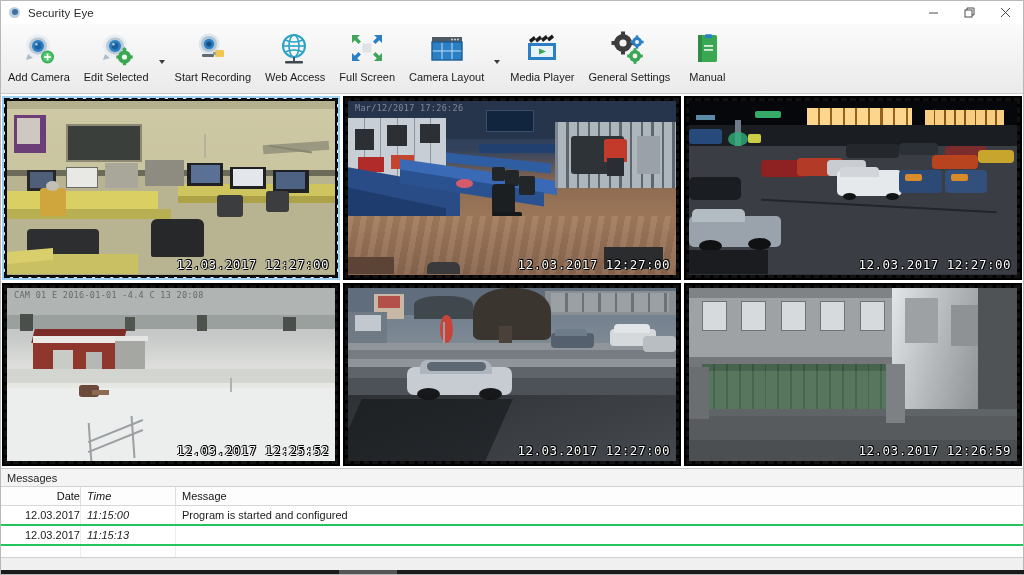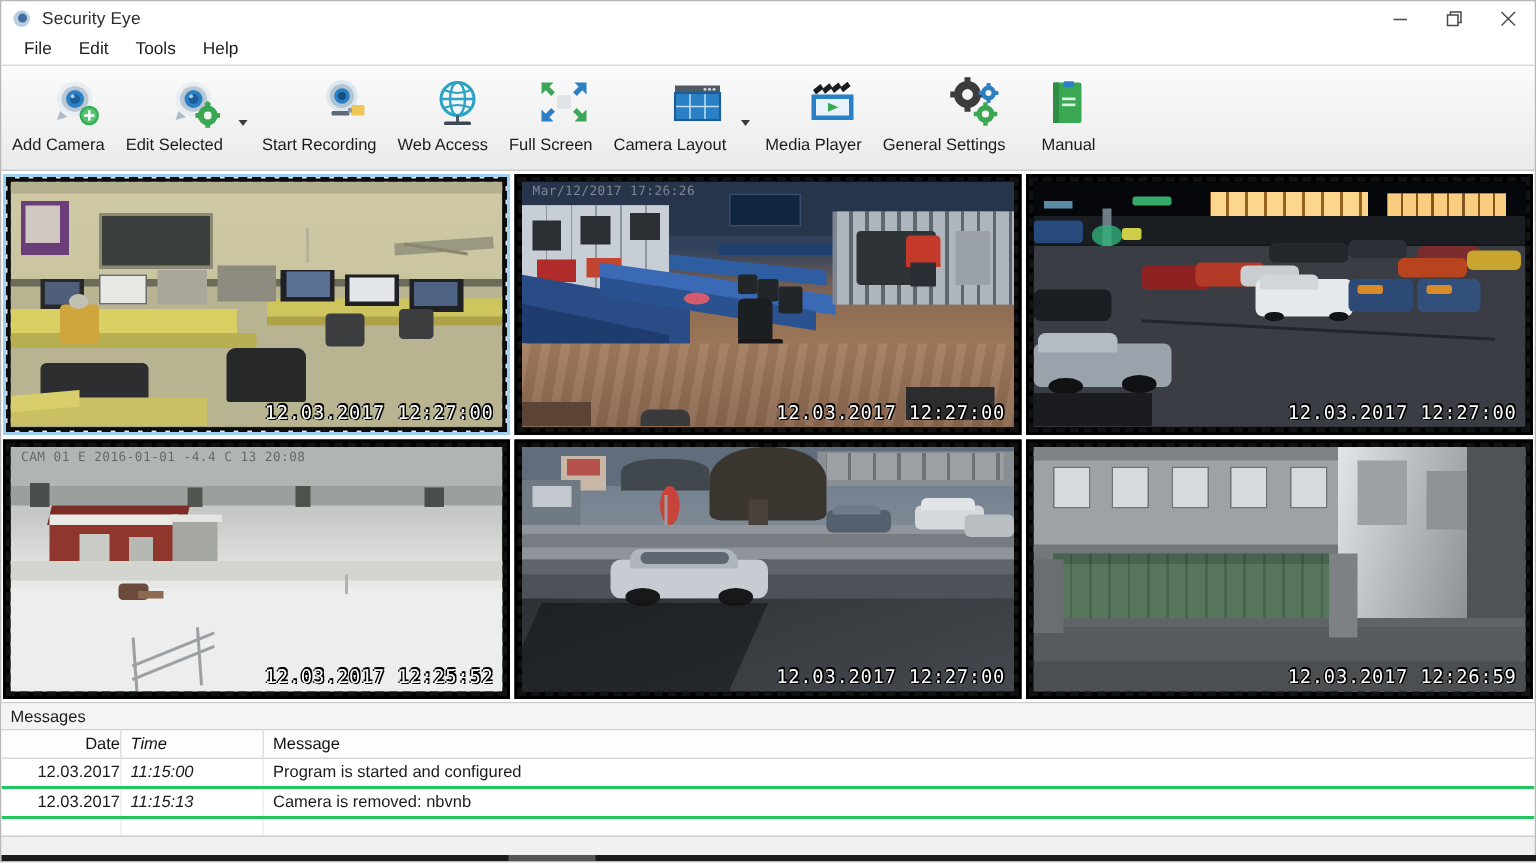--- a/index.html
+++ b/index.html
@@ -86,21 +86,21 @@
     align-items: flex-start;
     padding-top: 2px;
     box-sizing: border-box;
     position: relative;
   }
   .tb-btn {
     height: 66px;
     min-width: 60px;
     display: flex;
     flex-direction: column;
-    align-items: flex-end;
+    align-items: center;
     justify-content: flex-start;
     padding: 4px 6px 0 6px;
     box-sizing: border-box;
     cursor: default;
     border: 1px solid transparent;
     border-radius: 3px;
   }
   .tb-ico {
     width: 38px; height: 38px;
     position: relative;
@@ -300,26 +300,20 @@
       </div>
       <div class="winbtn">
         <svg width="11" height="11" viewBox="0 0 11 11">
           <line x1="1" y1="1" x2="10" y2="10" stroke="#4a4a4a" stroke-width="1"></line>
           <line x1="10" y1="1" x2="1" y2="10" stroke="#4a4a4a" stroke-width="1"></line>
         </svg>
       </div>
     </div>
   </div>
 
-  <div class="menubar">
-    <div class="menu-item">File</div>
-    <div class="menu-item">Edit</div>
-    <div class="menu-item">Tools</div>
-    <div class="menu-item">Help</div>
-  </div>
 
   <div class="toolbar">
 
     <div class="tb-btn">
       <div class="tb-ico">
         <svg width="38" height="38" viewBox="0 0 38 38">
           <ellipse cx="18" cy="15" rx="12" ry="11.5" fill="#e9eef2"></ellipse>
           <ellipse cx="18" cy="15" rx="9" ry="8.5" fill="#b9c8d4"></ellipse>
           <circle cx="18" cy="15" r="6" fill="#2b7fc4"></circle>
           <circle cx="18" cy="15" r="3.4" fill="#1d5f99"></circle>
@@ -742,21 +736,20 @@
     </div>
     <div class="msg-rows">
       <div class="msg-row">
         <div class="rc col-date">12.03.2017</div>
         <div class="rc col-time">11:15:00</div>
         <div class="rc col-msg">Program is started and configured</div>
       </div>
       <div class="msg-row">
         <div class="rc col-date">12.03.2017</div>
         <div class="rc col-time">11:15:13</div>
-        <div class="rc col-msg">Camera is removed: nbvnb</div>
       </div>
       <div class="msg-row">
         <div class="rc col-date"></div>
         <div class="rc col-time"></div>
         <div class="rc col-msg"></div>
       </div>
     </div>
   </div>
 
   <div class="statusbar"></div>

